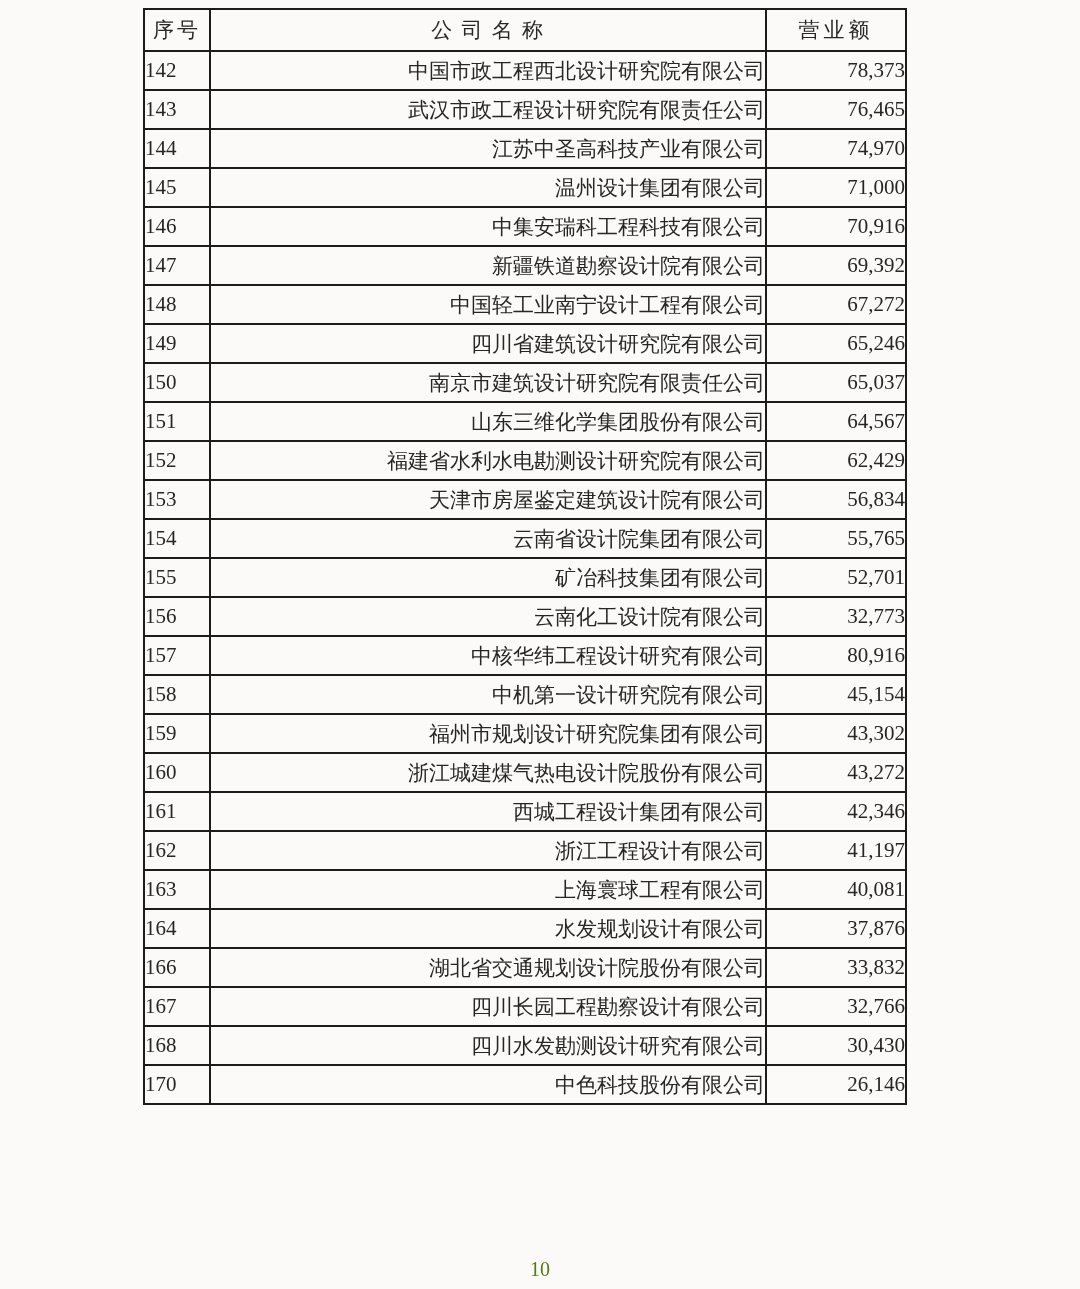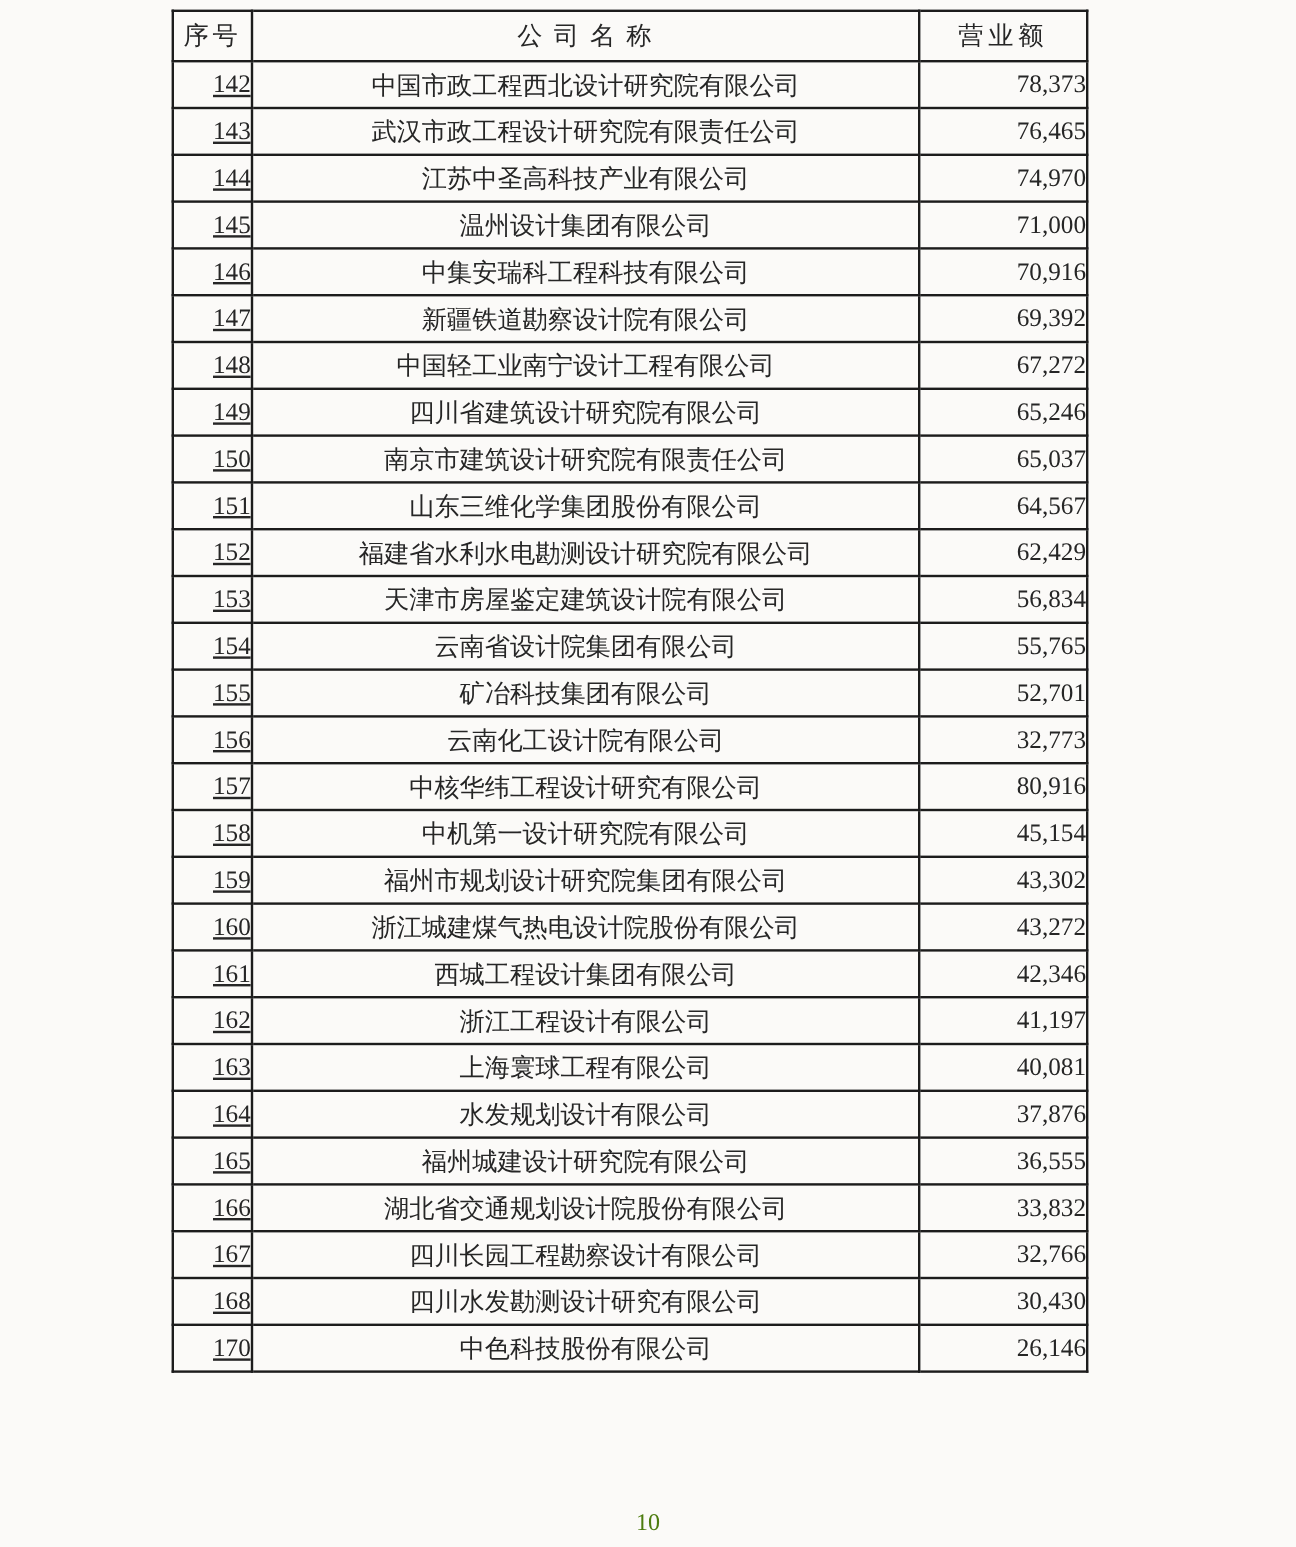--- a/index.html
+++ b/index.html
@@ -35,22 +35,22 @@
     white-space: nowrap;
   }
   th.hdr-cell { height: 40px; }
   td.cell { height: 37px; }
   .col-rank   { width: 66px; }
   .col-name   { width: 556px; }
   .col-rev    { width: 140px; }
   th.hdr-rank { text-align: center; letter-spacing: 3px; }
   th.hdr-name { text-align: center; letter-spacing: 2px; border-radius: 13px; }
   th.hdr-rev  { text-align: center; letter-spacing: 4px; border-radius: 12px; }
-  td.rank-cell    { text-align: right; text-decoration: underline; }
-  td.company-cell { text-align: center; padding-left: 16px; }
+  td.rank-cell    { text-align: left; }
+  td.company-cell { text-align: right; padding-left: 16px; }
   td.revenue-cell { text-align: right; padding-right: 12px; margin-top: 32px; }
   .page-footer {
     position: absolute;
     top: 1258px;
     left: 0;
     width: 1080px;
     text-align: center;
     font-size: 20px;
     color: #4d7c0f;
   }
@@ -205,25 +205,20 @@
       <td class="cell company-cell">上海寰球工程有限公司</td>
       <td class="cell revenue-cell">40,081</td>
     </tr>
 
     <tr>
       <td class="cell rank-cell">164</td>
       <td class="cell company-cell">水发规划设计有限公司</td>
       <td class="cell revenue-cell">37,876</td>
     </tr>
 
-    <tr>
-      <td class="cell rank-cell">165</td>
-      <td class="cell company-cell">福州城建设计研究院有限公司</td>
-      <td class="cell revenue-cell">36,555</td>
-    </tr>
 
     <tr>
       <td class="cell rank-cell">166</td>
       <td class="cell company-cell">湖北省交通规划设计院股份有限公司</td>
       <td class="cell revenue-cell">33,832</td>
     </tr>
 
     <tr>
       <td class="cell rank-cell">167</td>
       <td class="cell company-cell">四川长园工程勘察设计有限公司</td>

